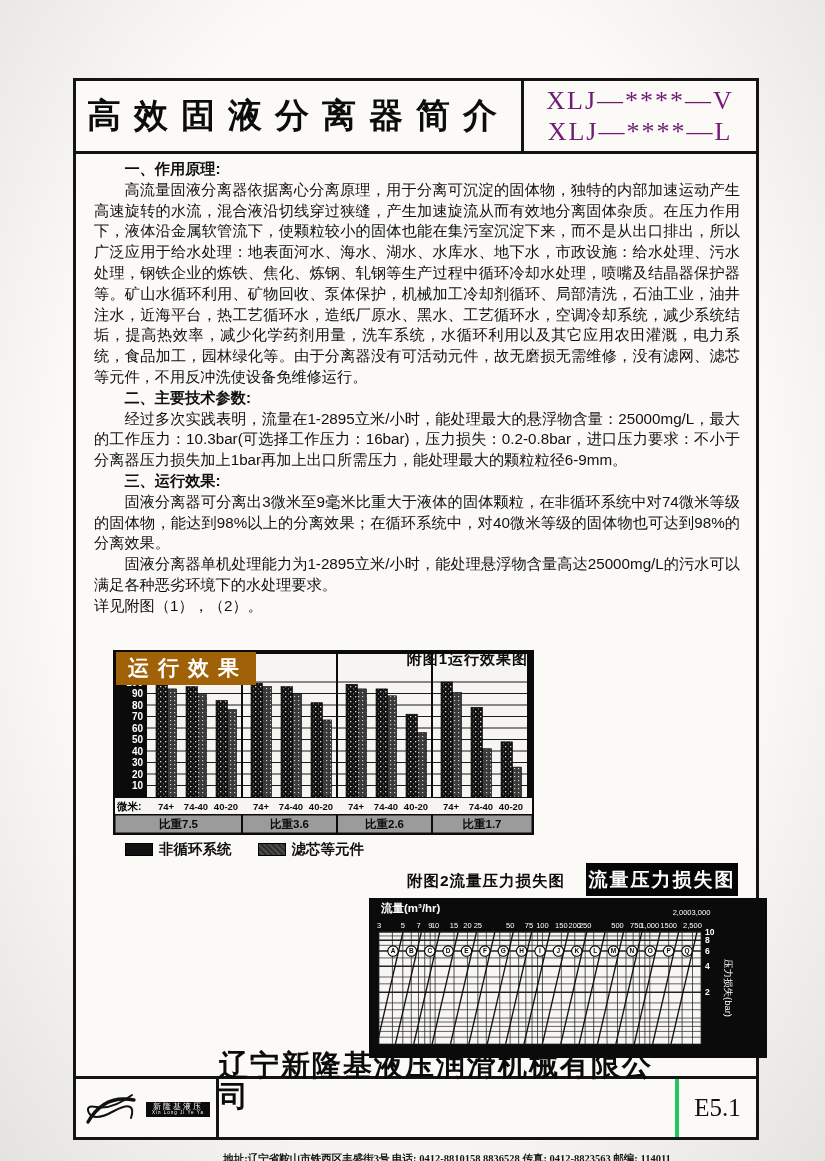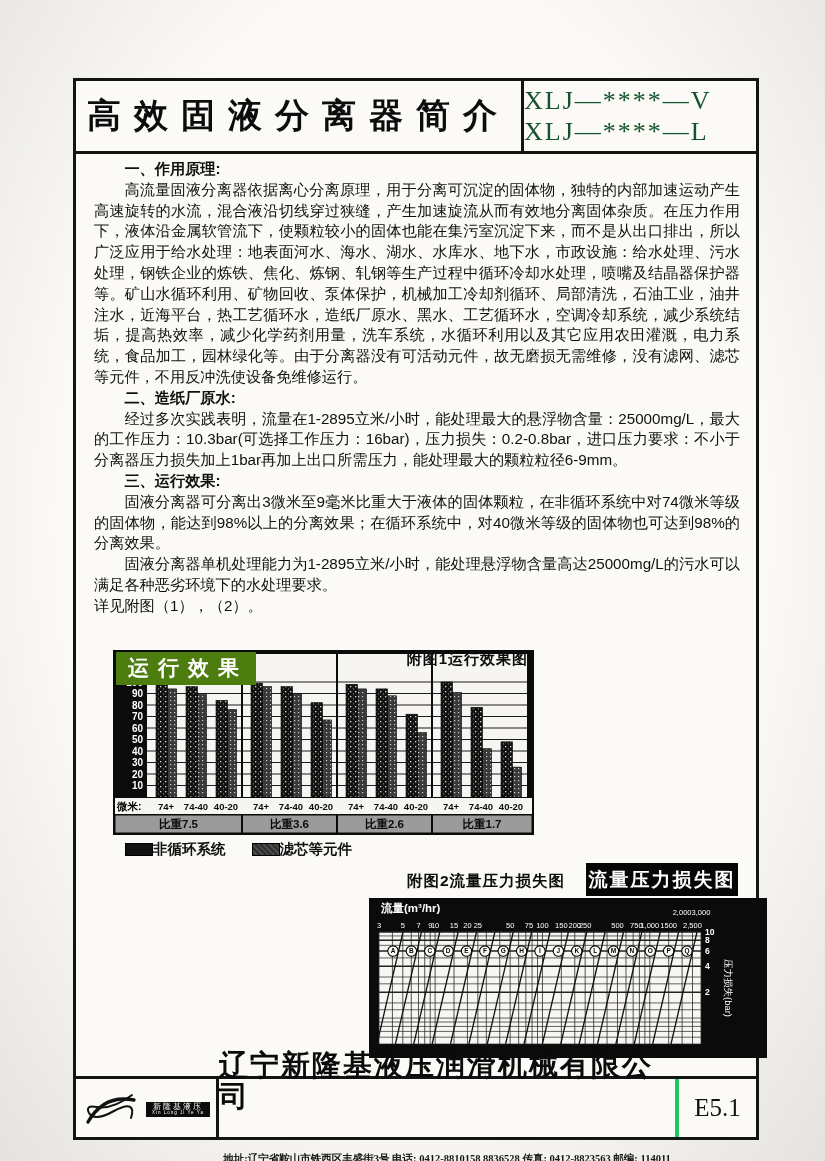--- a/index.html
+++ b/index.html
@@ -8,38 +8,38 @@
   .scan::before{content:"";position:absolute;inset:0;background:
     radial-gradient(ellipse at 50% 45%, #fbfaf6 60%, #e4e3df 100%);}
   .frame{position:absolute;left:73px;top:78px;width:680px;height:1056px;
     border:3px solid #141414;background:#fbfaf6;}
   
   .header{position:absolute;left:0;top:0;right:0;height:70px;display:flex;
     border-bottom:3px solid #141414;}
   .header .title-cell{flex:1;display:flex;align-items:center;justify-content:center;}
   .page-title{font-size:34px;font-weight:bold;letter-spacing:13px;color:#0c0c0c;}
   .model-cell{width:232px;border-left:3px solid #141414;display:flex;flex-direction:column;
-    justify-content:center;font-family:"Liberation Serif","DejaVu Serif",serif;
-    font-size:26px;color:#14532d;line-height:1.2;letter-spacing:2px;}
+    align-items:center;justify-content:center;font-family:"Liberation Serif","DejaVu Serif",serif;
+    font-size:26px;color:#701a75;line-height:1.2;letter-spacing:2px;}
   
   .bodytext{position:absolute;left:18px;right:16px;top:78px;height:488px;overflow:hidden;
     font-size:15.2px;line-height:20.8px;color:#101010;text-align:justify;}
   .bodytext p{margin:0;text-indent:2em;}
   .bodytext p.heading{font-weight:bold;}
   .bodytext p.no-indent{text-indent:0;}
   
   .c1-wrap{position:absolute;left:37px;top:569px;width:421px;height:212px;}
   .c1-panel{position:absolute;left:0;top:0;width:421px;height:185px;background:#0b0b0b;}
-  .c1-title{position:absolute;left:3px;top:2px;background:#4d7c0f;color:#fff;font-size:21px;
+  .c1-title{position:absolute;left:3px;top:2px;background:#a16207;color:#fff;font-size:21px;
     font-weight:bold;letter-spacing:9px;padding:2px 8px 3px 12px;white-space:nowrap;}
   .c1-caption{position:absolute;right:-62px;top:-2px;color:#0c0c0c;font-size:15px;font-weight:bold;
     letter-spacing:1px;white-space:nowrap;}
   .legend{position:absolute;left:12px;top:190px;display:flex;gap:26px;align-items:center;
     font-size:14.5px;font-weight:bold;color:#111;}
-  .legend .item{display:flex;align-items:center;gap:0;}
+  .legend .item{display:flex;align-items:center;gap:6px;}
   .sw{width:26px;height:11px;border:1px solid #000;}
   .sw1{background:#121212;}
   .sw2{background:repeating-linear-gradient(45deg,#2e2e2e 0 2px,#4c4c4c 2px 4px);}
   
   .c2-wrap{position:absolute;left:293px;top:782px;width:369px;height:200px;}
   .c2-caption{position:absolute;left:38px;top:8px;color:#0c0c0c;font-size:15.5px;font-weight:bold;
     letter-spacing:1px;white-space:nowrap;}
   .c2-titlebox{position:absolute;right:0;top:0;width:152px;height:33px;background:#060606;
     color:#fff;font-size:19px;font-weight:bold;letter-spacing:2px;display:flex;
     align-items:center;justify-content:center;}
@@ -72,21 +72,21 @@
       </div>
       <div class="model-cell">
         <span>XLJ—****—V</span>
         <span>XLJ—****—L</span>
       </div>
     </div>
 
     <div class="bodytext">
       <p class="heading">一、作用原理:</p>
       <p>高流量固液分离器依据离心分离原理，用于分离可沉淀的固体物，独特的内部加速运动产生高速旋转的水流，混合液沿切线穿过狭缝，产生加速旋流从而有效地分离固体杂质。在压力作用下，液体沿金属软管流下，使颗粒较小的固体也能在集污室沉淀下来，而不是从出口排出，所以广泛应用于给水处理：地表面河水、海水、湖水、水库水、地下水，市政设施：给水处理、污水处理，钢铁企业的炼铁、焦化、炼钢、轧钢等生产过程中循环冷却水处理，喷嘴及结晶器保护器等。矿山水循环利用、矿物回收、泵体保护，机械加工冷却剂循环、局部清洗，石油工业，油井注水，近海平台，热工艺循环水，造纸厂原水、黑水、工艺循环水，空调冷却系统，减少系统结垢，提高热效率，减少化学药剂用量，洗车系统，水循环利用以及其它应用农田灌溉，电力系统，食品加工，园林绿化等。由于分离器没有可活动元件，故无磨损无需维修，没有滤网、滤芯等元件，不用反冲洗使设备免维修运行。</p>
-      <p class="heading">二、造纸厂原水:</p>
+      <p class="heading">二、主要技术参数:</p>
       <p>经过多次实践表明，流量在1-2895立米/小时，能处理最大的悬浮物含量：25000mg/L，最大的工作压力：10.3bar(可选择工作压力：16bar)，压力损失：0.2-0.8bar，进口压力要求：不小于分离器压力损失加上1bar再加上出口所需压力，能处理最大的颗粒粒径6-9mm。</p>
       <p class="heading">三、运行效果:</p>
       <p>固液分离器可分离出3微米至9毫米比重大于液体的固体颗粒，在非循环系统中对74微米等级的固体物，能达到98%以上的分离效果；在循环系统中，对40微米等级的固体物也可达到98%的分离效果。</p>
       <p>固液分离器单机处理能力为1-2895立米/小时，能处理悬浮物含量高达25000mg/L的污水可以满足各种恶劣环境下的水处理要求。</p>
       <p class="no-indent">详见附图（1），（2）。</p>
     </div>
 
     <div class="c1-wrap">
       <div class="c1-panel">
         <svg id="c1svg" width="421" height="185">

